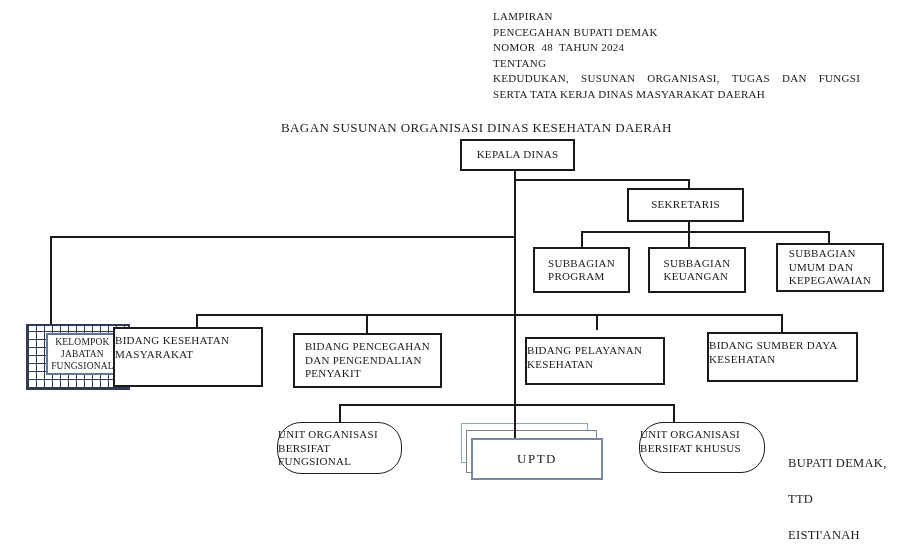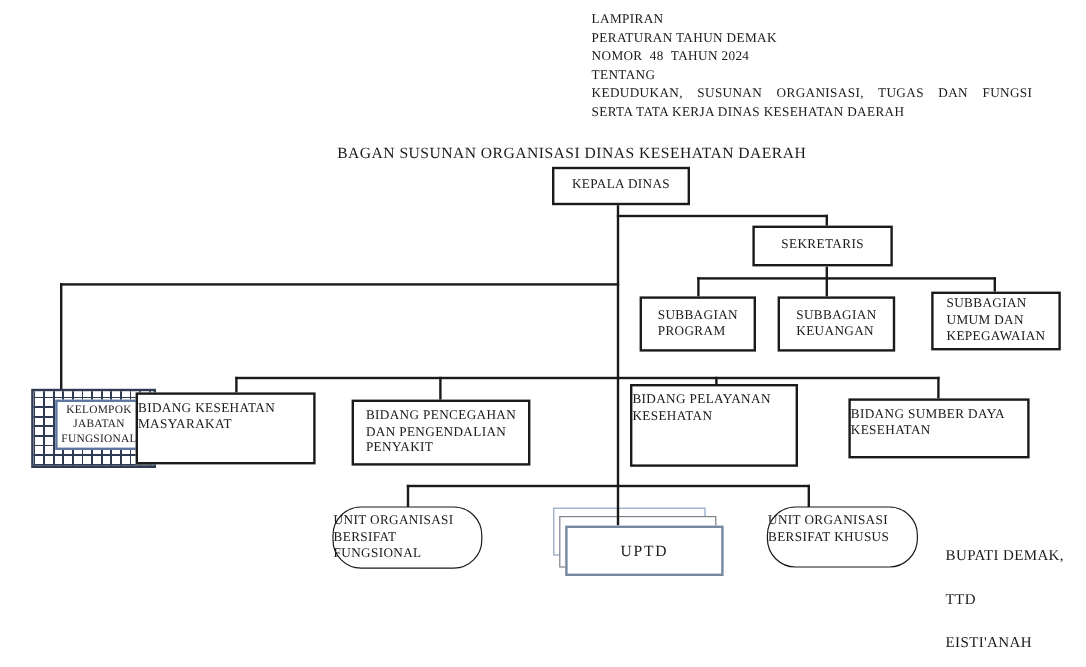--- a/index.html
+++ b/index.html
@@ -82,25 +82,25 @@
   }
   #signature div{margin-bottom:21px;white-space:pre;}
 </style>
 </head>
 <body>
 
 <div id="canvas">
 
   <div id="header">
     <div class="hline-txt">LAMPIRAN</div>
-    <div class="hline-txt">PERATURAN TAHUN DEMAK</div>
+    <div class="hline-txt">PENCEGAHAN BUPATI DEMAK</div>
     <div class="hline-txt">NOMOR  48  TAHUN 2024</div>
     <div class="hline-txt">TENTANG</div>
     <div class="hline-txt spread">KEDUDUKAN, SUSUNAN ORGANISASI, TUGAS DAN FUNGSI</div>
-    <div class="hline-txt">SERTA TATA KERJA DINAS KESEHATAN DAERAH</div>
+    <div class="hline-txt">SERTA TATA KERJA DINAS MASYARAKAT DAERAH</div>
   </div>
 
   <div id="chart-title">BAGAN SUSUNAN ORGANISASI DINAS KESEHATAN DAERAH</div>
 
   <div class="vl" id="line-kepala-vertical" style="left:514px;top:171px;height:267px;"></div>
   <div class="hl" style="left:514px;top:179px;width:176px;"></div>
   <div class="vl" style="left:688px;top:179px;height:10px;"></div>
   <div class="vl" style="left:688px;top:222px;height:10px;"></div>
   <div class="hl" style="left:581px;top:231px;width:249px;"></div>
   <div class="vl" style="left:581px;top:231px;height:17px;"></div>
@@ -137,21 +137,21 @@
 FUNGSIONAL</div>
   </div>
 
   <div class="box top b25" style="left:113px;top:327px;width:150px;height:60px;">BIDANG KESEHATAN
 MASYARAKAT</div>
 
   <div class="box center b25" style="left:293px;top:333px;width:149px;height:55px;">BIDANG PENCEGAHAN
 DAN PENGENDALIAN
 PENYAKIT</div>
 
-  <div class="box top b25" style="left:525px;top:320px;width:140px;height:69px;">BIDANG PELAYANAN
+  <div class="box top b25" style="left:525px;top:337px;width:140px;height:48px;">BIDANG PELAYANAN
 KESEHATAN</div>
 
   <div class="box top" style="left:707px;top:332px;width:151px;height:50px;">BIDANG SUMBER DAYA
 KESEHATAN</div>
 
   <div class="box top b15" style="left:277px;top:422px;width:125px;height:52px;">UNIT ORGANISASI
 BERSIFAT
 FUNGSIONAL</div>
 
   <div id="uptd-back"></div>

